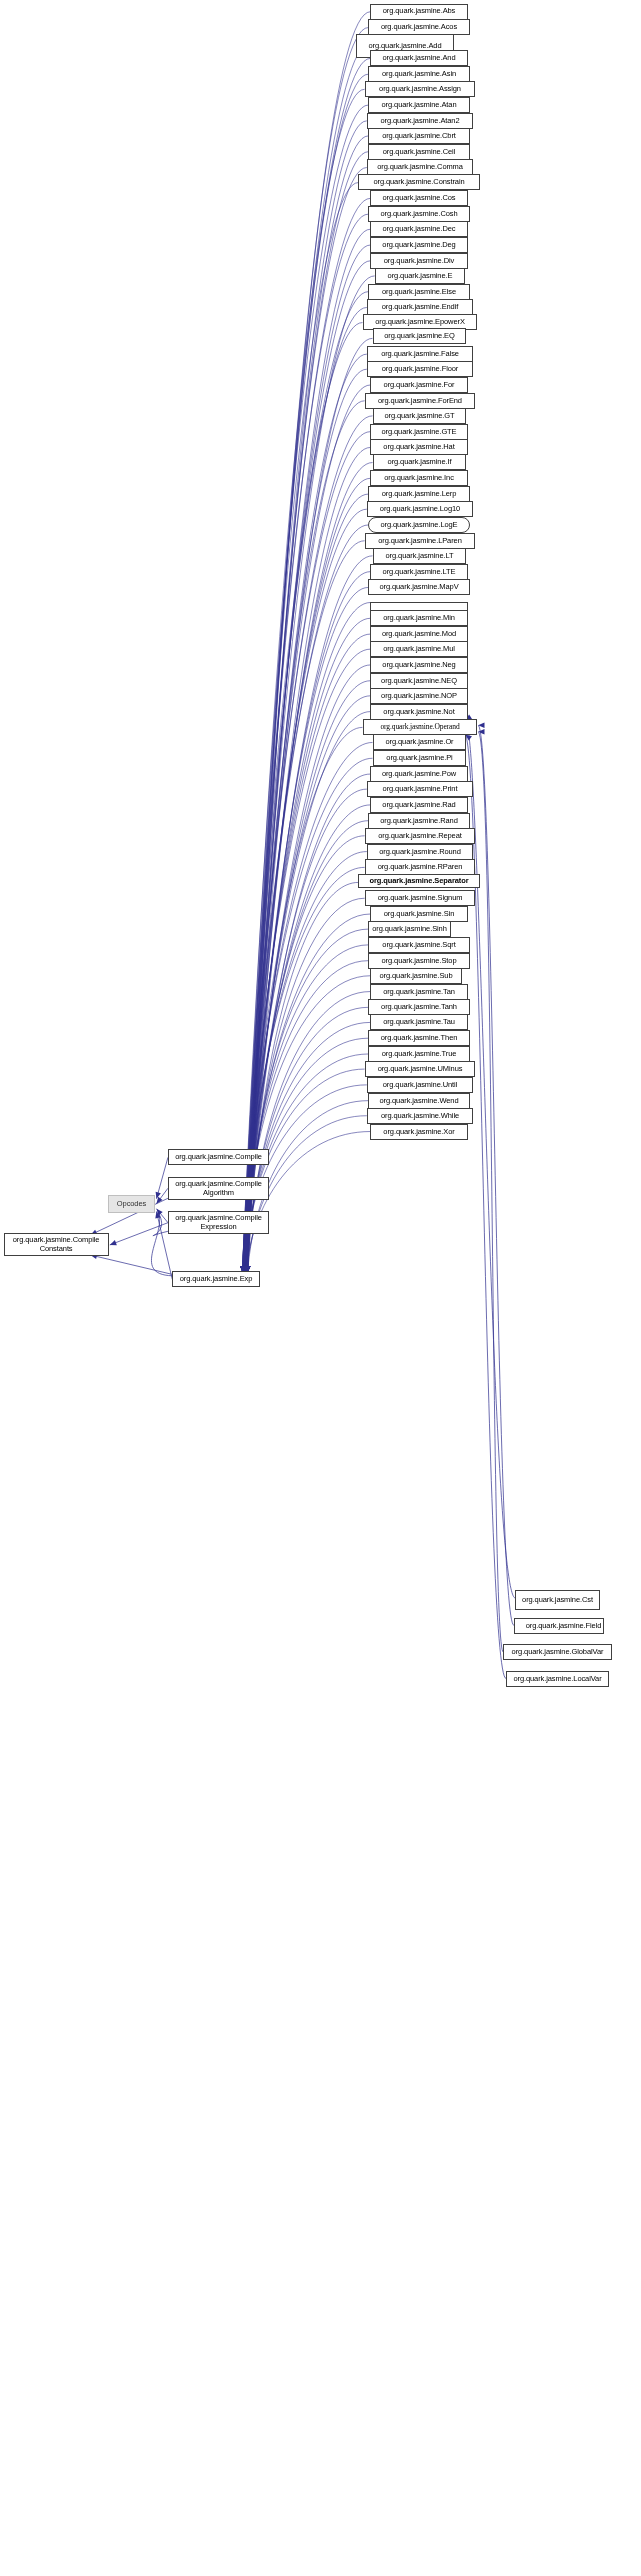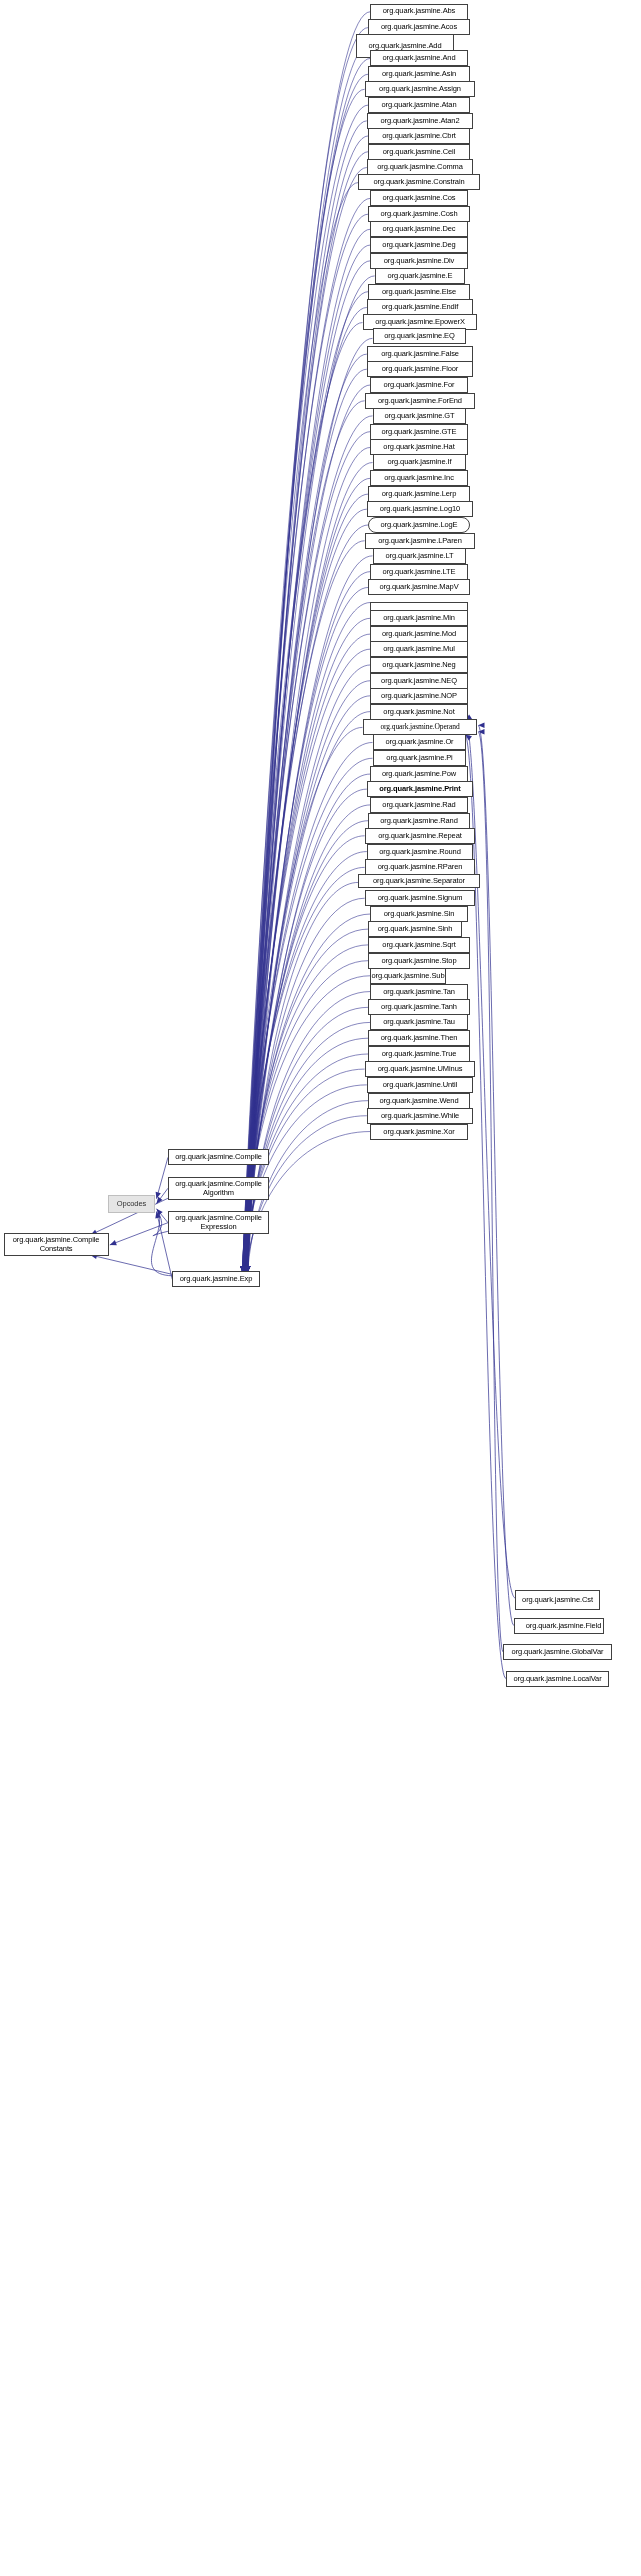--- a/index.html
+++ b/index.html
@@ -254,33 +254,33 @@
       <div class="node" style="left: 370px; top: 626px; width: 98px; height: 16px;">org.quark.jasmine.Mod</div>
       <div class="node" style="left: 370px; top: 641px; width: 98px; height: 16px;">org.quark.jasmine.Mul</div>
       <div class="node" style="left: 370px; top: 657px; width: 98px; height: 16px;">org.quark.jasmine.Neg</div>
       <div class="node" style="left: 370px; top: 673px; width: 98px; height: 16px;">org.quark.jasmine.NEQ</div>
       <div class="node" style="left: 370px; top: 688px; width: 98px; height: 16px;">org.quark.jasmine.NOP</div>
       <div class="node" style="left: 370px; top: 704px; width: 98px; height: 16px;">org.quark.jasmine.Not</div>
       <div class="node" style="left: 363px; top: 719px; width: 114px; height: 16px; font-family: Liberation Serif, serif;">org.quark.jasmine.Operand</div>
       <div class="node" style="left: 373px; top: 734px; width: 93px; height: 16px;">org.quark.jasmine.Or</div>
       <div class="node" style="left: 373px; top: 750px; width: 93px; height: 16px;">org.quark.jasmine.Pi</div>
       <div class="node" style="left: 370px; top: 766px; width: 98px; height: 16px;">org.quark.jasmine.Pow</div>
-      <div class="node" style="left: 367px; top: 781px; width: 106px; height: 16px; font-weight: bold;">org.quark.jasmine.Print</div>
+      <div class="node" style="left: 367px; top: 781px; width: 106px; height: 16px;">org.quark.jasmine.Print</div>
       <div class="node" style="left: 370px; top: 797px; width: 98px; height: 16px;">org.quark.jasmine.Rad</div>
       <div class="node" style="left: 368px; top: 813px; width: 102px; height: 16px;">org.quark.jasmine.Rand</div>
       <div class="node" style="left: 365px; top: 828px; width: 110px; height: 16px;">org.quark.jasmine.Repeat</div>
       <div class="node" style="left: 367px; top: 844px; width: 106px; height: 16px;">org.quark.jasmine.Round</div>
       <div class="node" style="left: 365px; top: 859px; width: 110px; height: 16px;">org.quark.jasmine.RParen</div>
-      <div class="node" style="left: 358px; top: 874px; width: 122px; height: 14px;">org.quark.jasmine.Separator</div>
+      <div class="node" style="left: 358px; top: 874px; width: 122px; height: 14px; font-weight: bold;">org.quark.jasmine.Separator</div>
       <div class="node" style="left: 365px; top: 890px; width: 110px; height: 16px;">org.quark.jasmine.Signum</div>
       <div class="node" style="left: 370px; top: 906px; width: 98px; height: 16px;">org.quark.jasmine.Sin</div>
-      <div class="node" style="left: 368px; top: 921px; width: 94px; height: 16px;">org.quark.jasmine.Sinh</div>
+      <div class="node" style="left: 368px; top: 921px; width: 83px; height: 16px;">org.quark.jasmine.Sinh</div>
       <div class="node" style="left: 368px; top: 937px; width: 102px; height: 16px;">org.quark.jasmine.Sqrt</div>
       <div class="node" style="left: 368px; top: 953px; width: 102px; height: 16px;">org.quark.jasmine.Stop</div>
-      <div class="node" style="left: 370px; top: 968px; width: 76px; height: 16px;">org.quark.jasmine.Sub</div>
+      <div class="node" style="left: 370px; top: 968px; width: 92px; height: 16px;">org.quark.jasmine.Sub</div>
       <div class="node" style="left: 370px; top: 984px; width: 98px; height: 16px;">org.quark.jasmine.Tan</div>
       <div class="node" style="left: 368px; top: 999px; width: 102px; height: 16px;">org.quark.jasmine.Tanh</div>
       <div class="node" style="left: 370px; top: 1014px; width: 98px; height: 16px;">org.quark.jasmine.Tau</div>
       <div class="node" style="left: 368px; top: 1030px; width: 102px; height: 16px;">org.quark.jasmine.Then</div>
       <div class="node" style="left: 368px; top: 1046px; width: 102px; height: 16px;">org.quark.jasmine.True</div>
       <div class="node" style="left: 365px; top: 1061px; width: 110px; height: 16px;">org.quark.jasmine.UMinus</div>
       <div class="node" style="left: 367px; top: 1077px; width: 106px; height: 16px;">org.quark.jasmine.Until</div>
       <div class="node" style="left: 368px; top: 1093px; width: 102px; height: 16px;">org.quark.jasmine.Wend</div>
       <div class="node" style="left: 367px; top: 1108px; width: 106px; height: 16px;">org.quark.jasmine.While</div>
       <div class="node" style="left: 370px; top: 1124px; width: 98px; height: 16px;">org.quark.jasmine.Xor</div>

